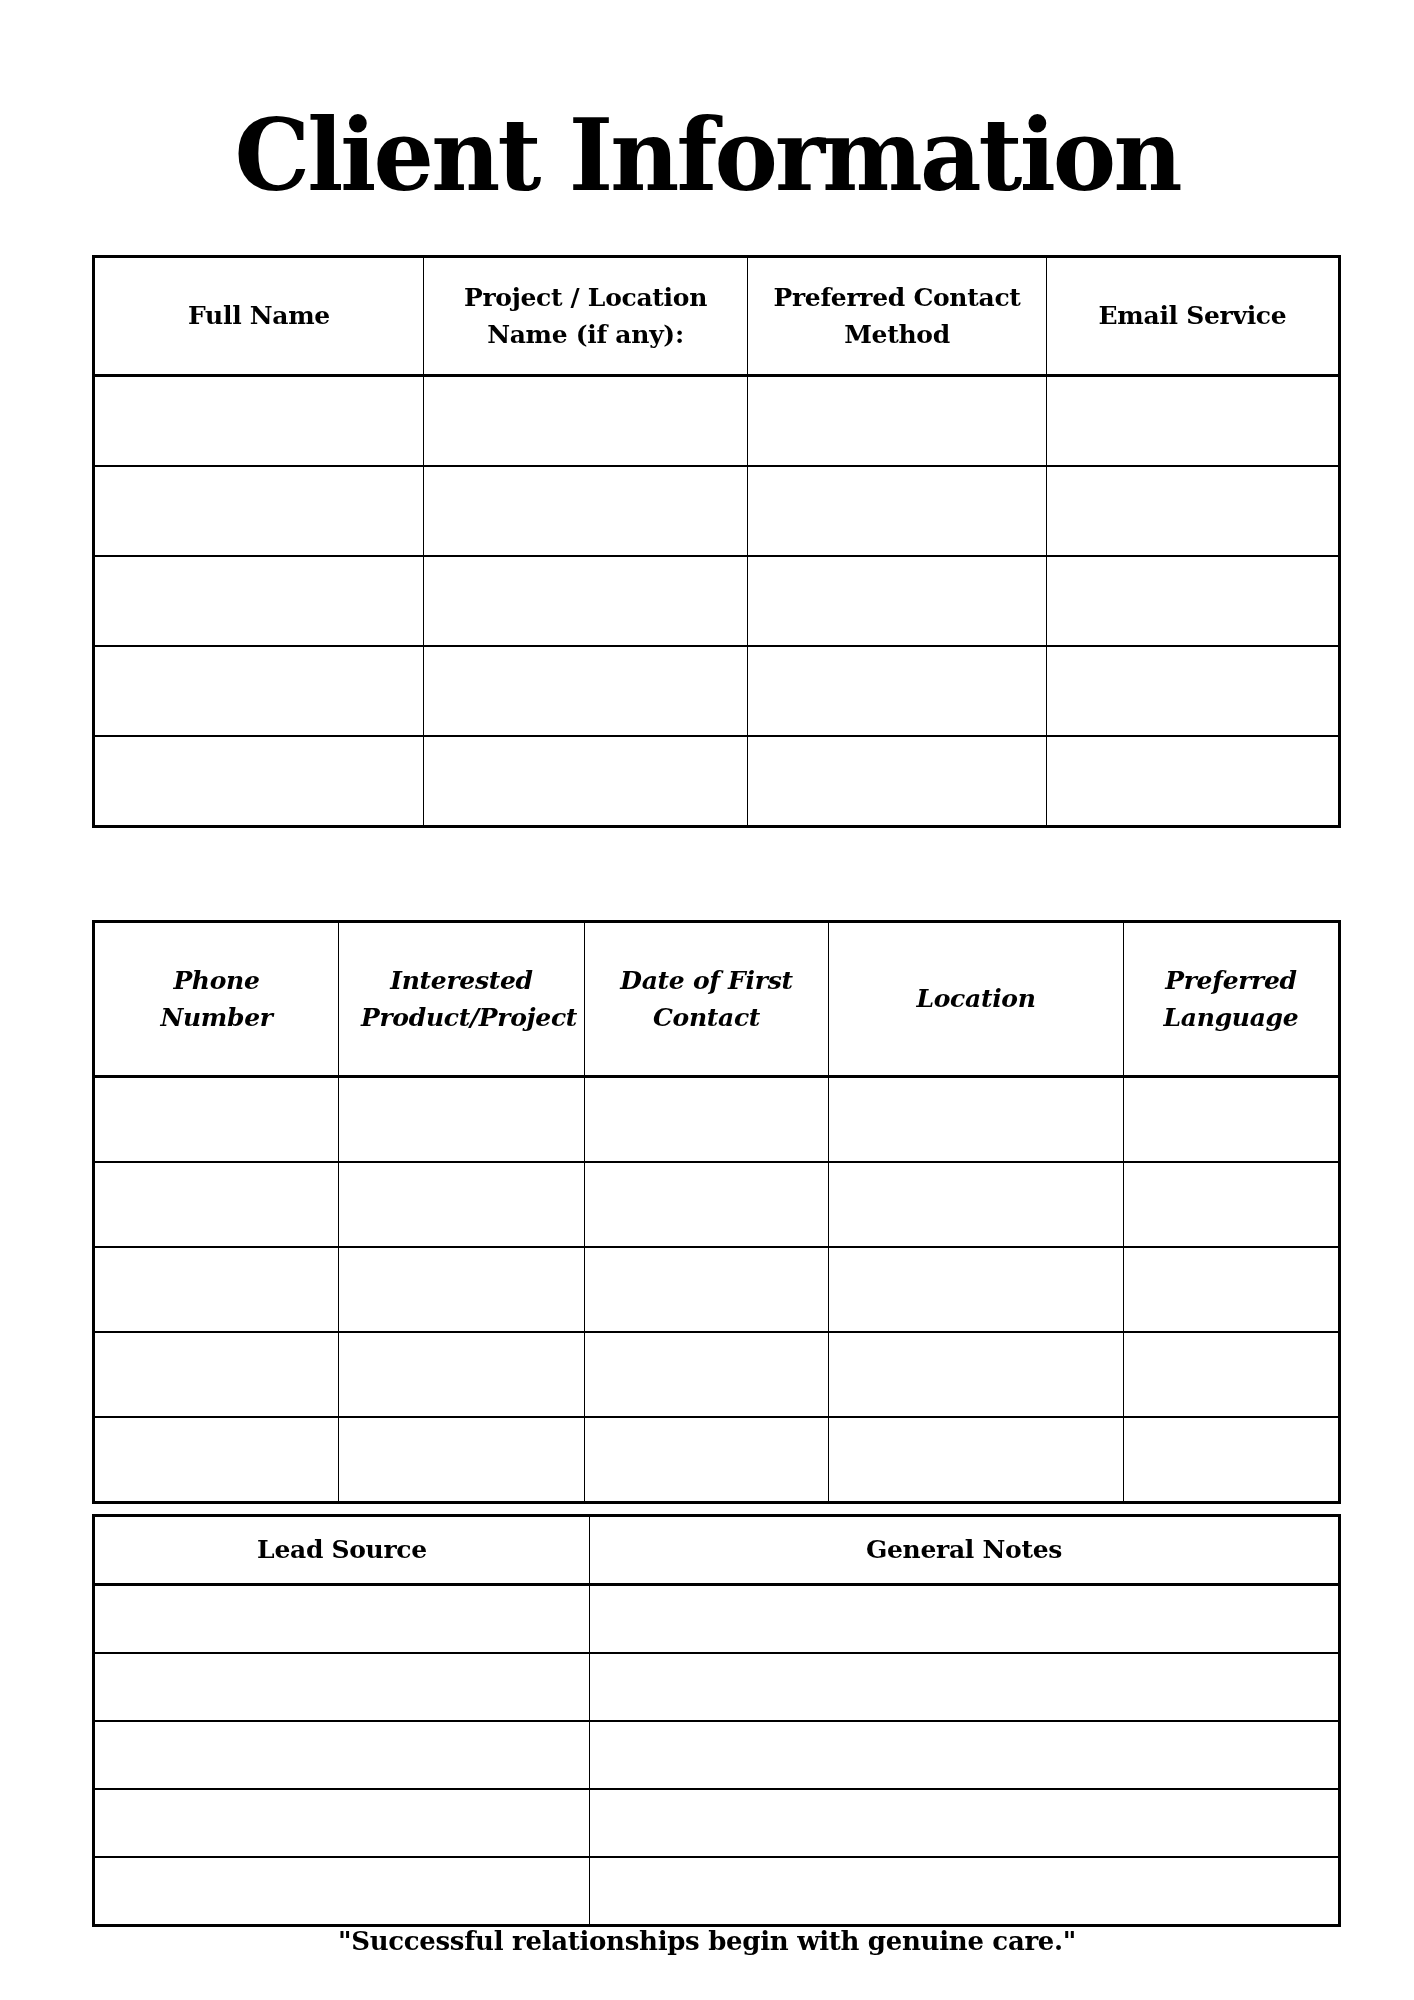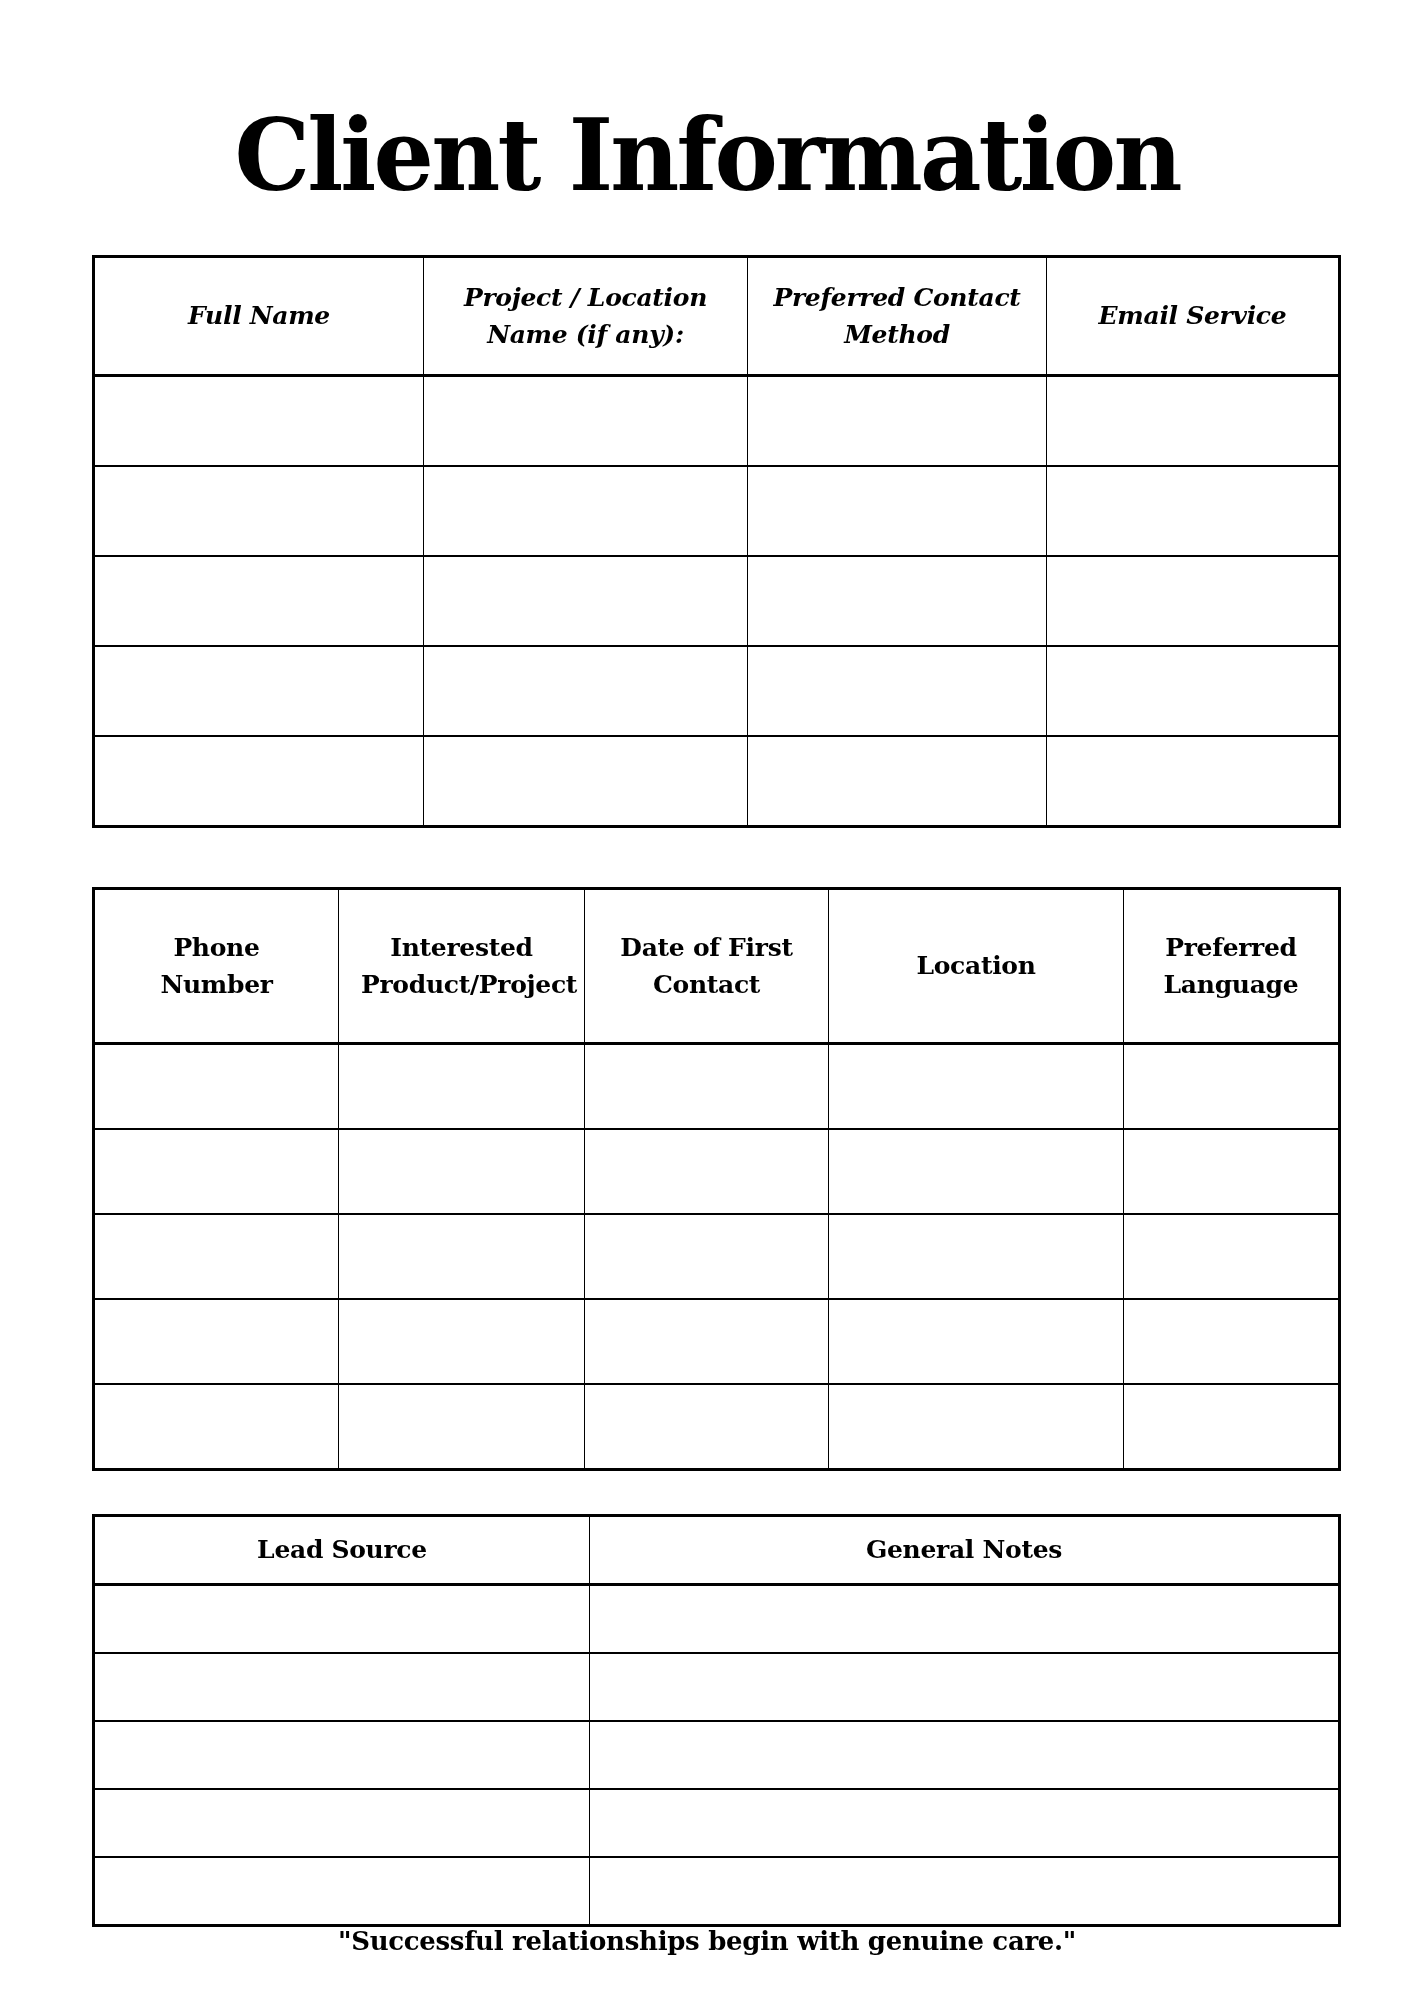--- a/index.html
+++ b/index.html
@@ -25,24 +25,24 @@
   }
   .tbl,.tbl th,.tbl td{border:1.5px solid #000;}
   .tbl{border:3px solid #000;}
   .tbl thead th{
     border-bottom:3px solid #000;
     font-weight:bold;font-size:25px;line-height:1.5;
     text-align:center;vertical-align:middle;
     padding:4px 22px;letter-spacing:-0.3px;
   }
   .tbl tbody td{border-top:2px solid #000;}
-  .t1{top:255px;font-style:italic;}
+  .t1{top:255px;}
   .t1 thead th{height:108px;}
   .t1 tbody td{height:86px;}
-  .t2{top:887px;}
+  .t2{top:920px;font-style:italic;}
   .t2 thead th{height:144px;}
   .t2 tbody td{height:81px;}
   .t3{top:1514px;border-radius:7px;}
   .t3 thead th{height:58px;padding:4px 22px;}
   .t3 tbody td{height:64px;}
   .footer-quote{
     position:absolute;top:1926px;left:0;width:1414px;
     text-align:center;font-size:26px;font-weight:bold;
     letter-spacing:-0.3px;
   }

